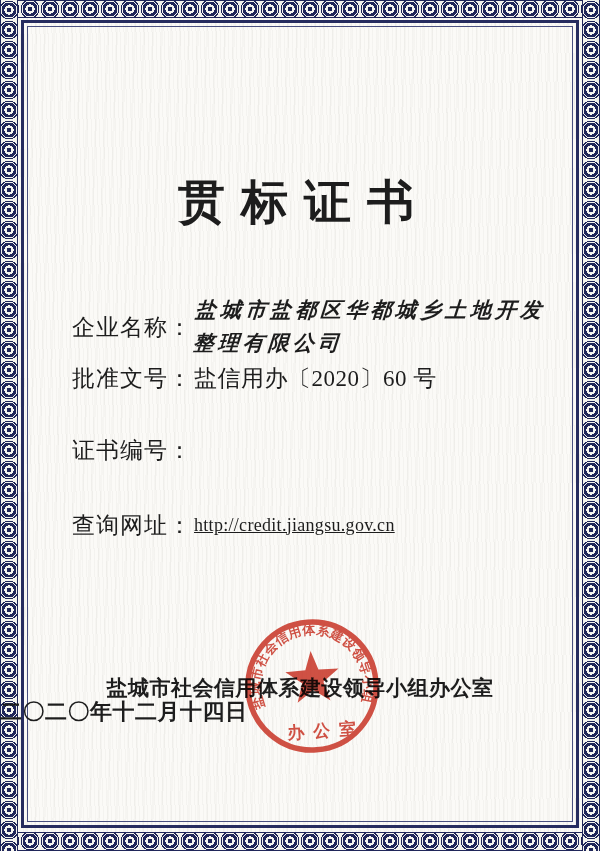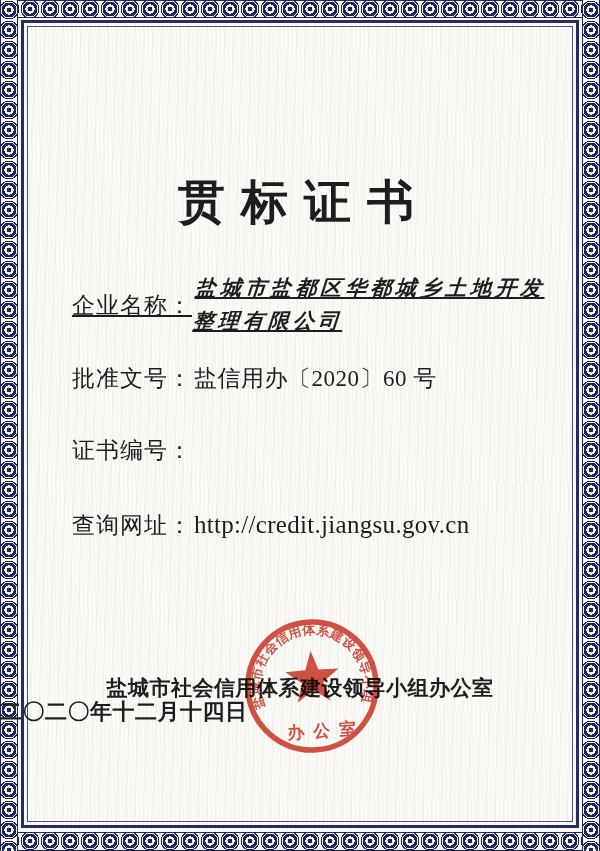--- a/index.html
+++ b/index.html
@@ -47,30 +47,30 @@
   .title-line2{
     position:absolute;top:172px;left:0;right:8px;text-align:center;padding-left:16px;
     font-size:47px;line-height:60px;font-weight:bold;letter-spacing:16px;
   }
 
   .field-row{position:absolute;left:72px;right:40px;display:flex;align-items:center;}
   .field-label{
     flex:0 0 122px;font-size:23px;letter-spacing:1px;white-space:nowrap;
   }
   .field-value{font-size:23px;letter-spacing:0.5px;white-space:nowrap;}
-  .row-company{top:271px;height:68px;text-decoration:underline;}
+  .row-company{top:293px;height:68px;}
   .row-company .field-value{
     font-weight:bold;font-style:italic;font-size:21px;line-height:33px;
     letter-spacing:4px;white-space:pre-line;transform:skewX(-4deg);
   }
   .row-approval{top:362px;height:32px;}
   .row-certno{top:434px;height:32px;}
   .row-certno .field-value{font-size:24px;letter-spacing:1px;}
   .row-url{top:508px;height:34px;}
-  .row-url .field-value{font-size:25px;letter-spacing:0.3px;}
+  .row-url .field-value{font-size:18px;letter-spacing:0.3px;text-decoration:underline;}
 
   .issuer-line{
     position:absolute;top:657px;left:0;right:0;text-align:center;
     font-family:"Liberation Sans","DejaVu Sans",sans-serif;
     font-size:21px;line-height:30px;font-weight:bold;letter-spacing:0.5px;margin-top:16px;
   }
   .date-line{
     position:absolutely;
   }
   .date-line{

